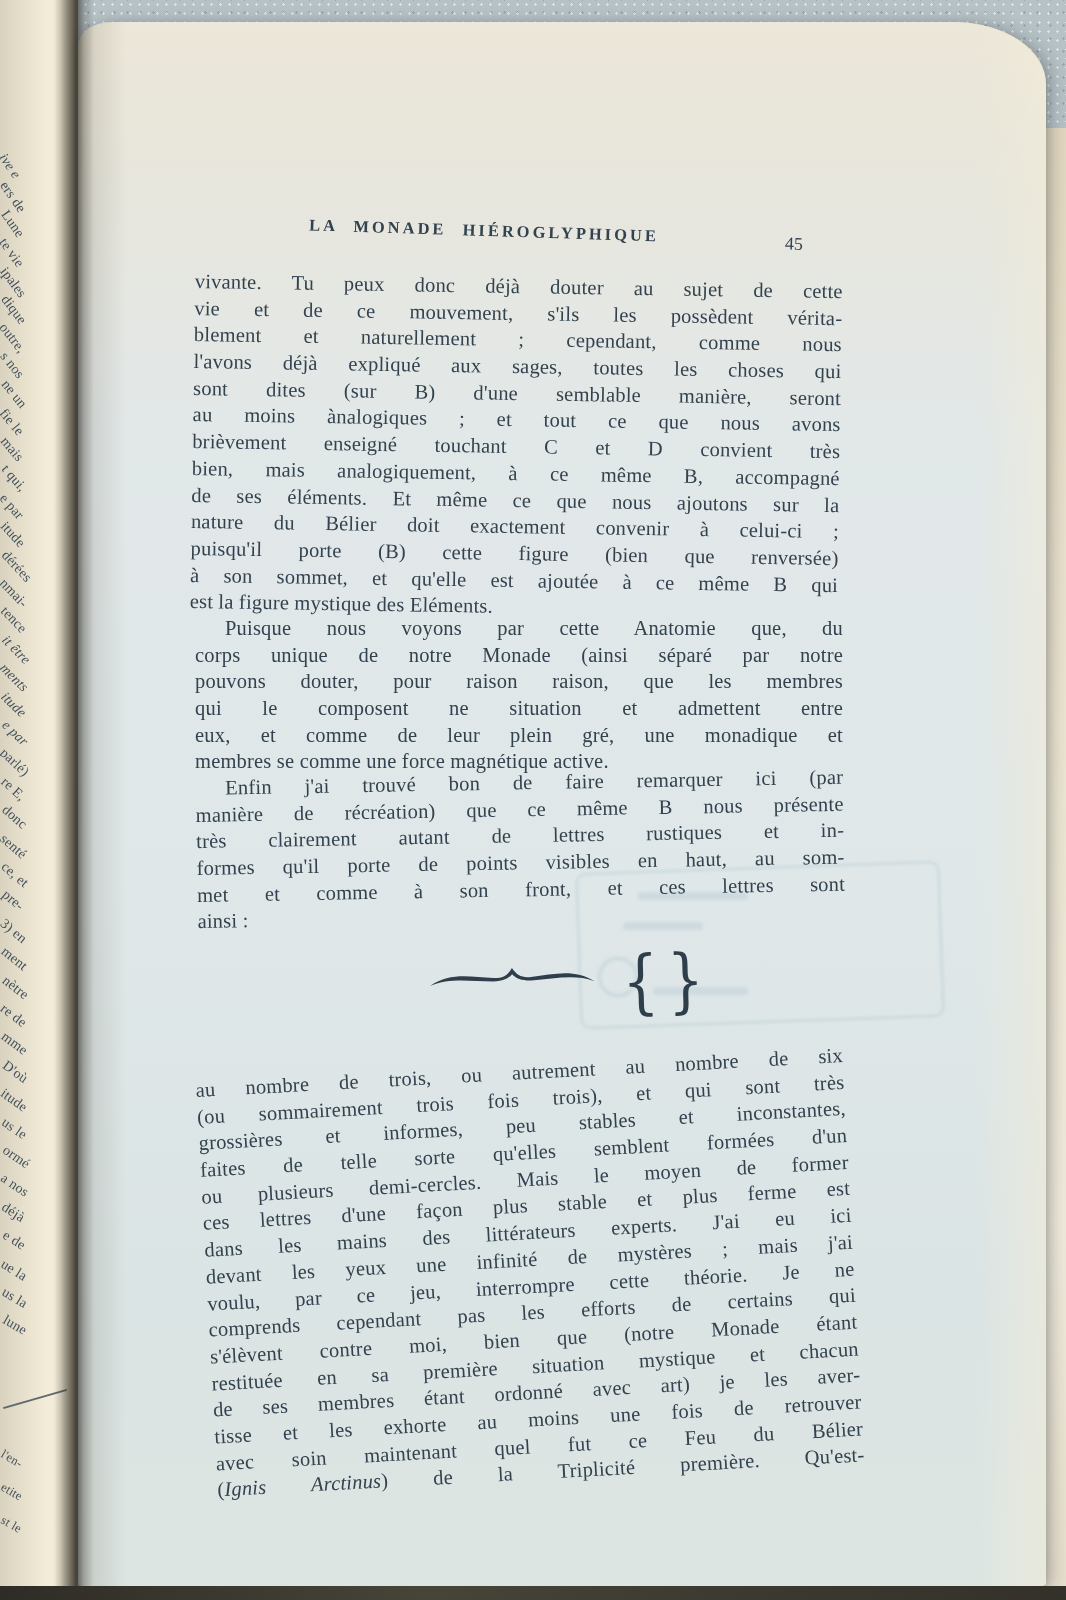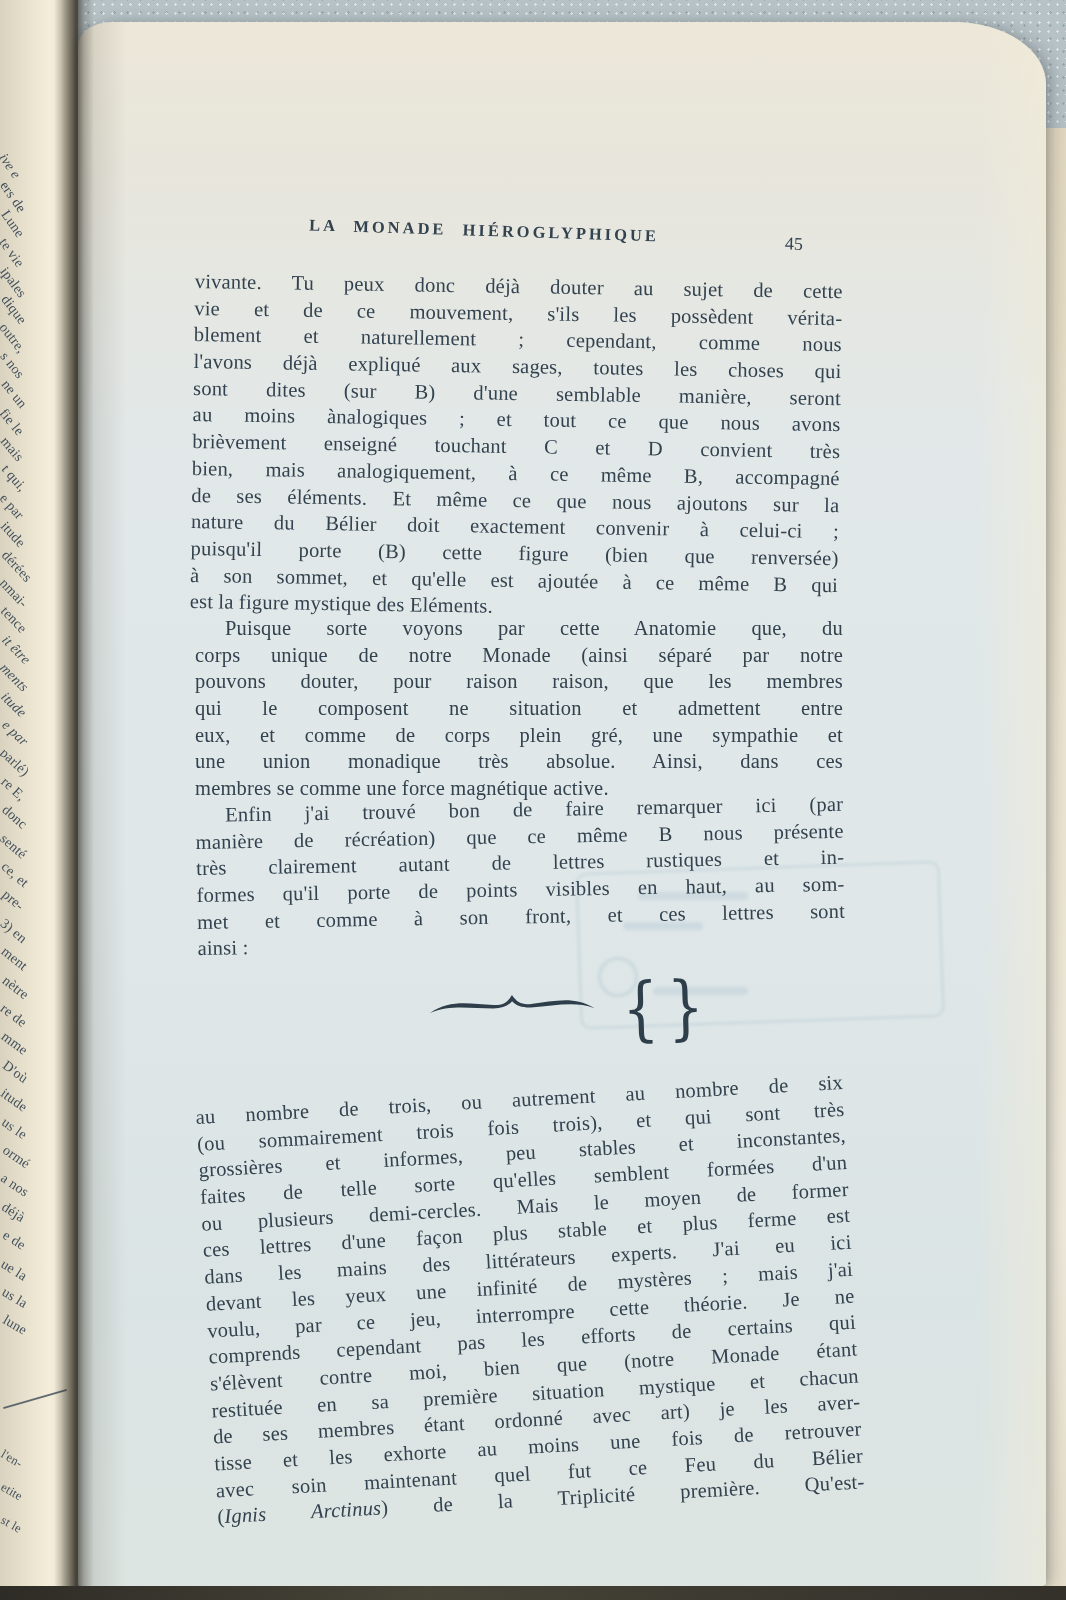--- a/index.html
+++ b/index.html
@@ -157,26 +157,25 @@
         <div class="tline">au moins ànalogiques ; et tout ce que nous avons</div>
         <div class="tline">brièvement enseigné touchant C et D convient très</div>
         <div class="tline">bien, mais analogiquement, à ce même B, accompagné</div>
         <div class="tline">de ses éléments. Et même ce que nous ajoutons sur la</div>
         <div class="tline">nature du Bélier doit exactement convenir à celui-ci ;</div>
         <div class="tline">puisqu'il porte (B) cette figure (bien que renversée)</div>
         <div class="tline">à son sommet, et qu'elle est ajoutée à ce même B qui</div>
         <div class="tline">est la figure mystique des Eléments.</div>
       </div>
     <div class="para rot-p2 indent">
-        <div class="tline">Puisque sorte voyons par cette Anatomie que, du</div>
+        <div class="tline">Puisque nous voyons par cette Anatomie que, du</div>
         <div class="tline">corps unique de notre Monade (ainsi séparé par notre</div>
         <div class="tline">pouvons douter, pour raison raison, que les membres</div>
         <div class="tline">qui le composent ne situation et admettent entre</div>
-        <div class="tline">eux, et comme de corps plein gré, une sympathie et</div>
-        <div class="tline">une union monadique très absolue. Ainsi, dans ces</div>
+        <div class="tline">eux, et comme de leur plein gré, une monadique et</div>
         <div class="tline">membres se comme une force magnétique active.</div>
       </div>
     <div class="para rot-p3 indent">
         <div class="tline">Enfin j'ai trouvé bon de faire remarquer ici (par</div>
         <div class="tline">manière de récréation) que ce même B nous présente</div>
         <div class="tline">très clairement autant de lettres rustiques et in-</div>
         <div class="tline">formes qu'il porte de points visibles en haut, au som-</div>
         <div class="tline">met et comme à son front, et ces lettres sont</div>
         <div class="tline">ainsi :</div>
       </div>

